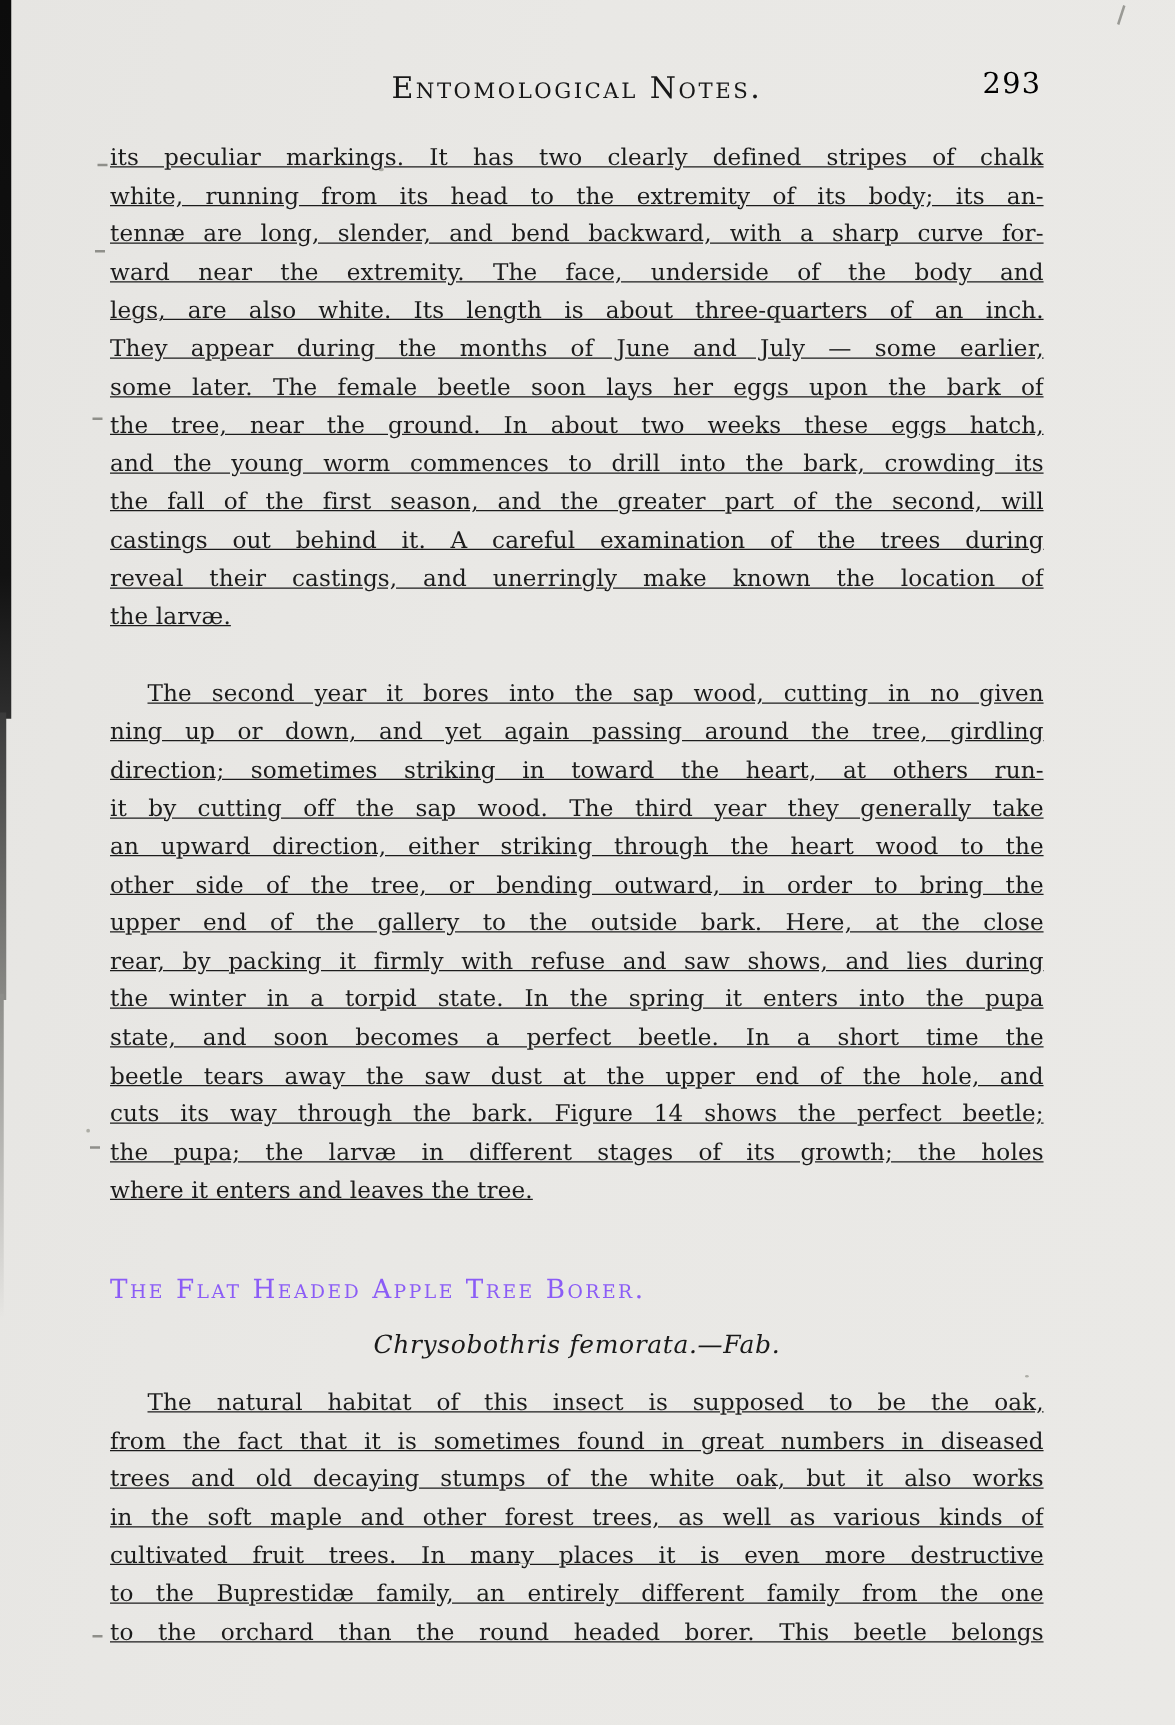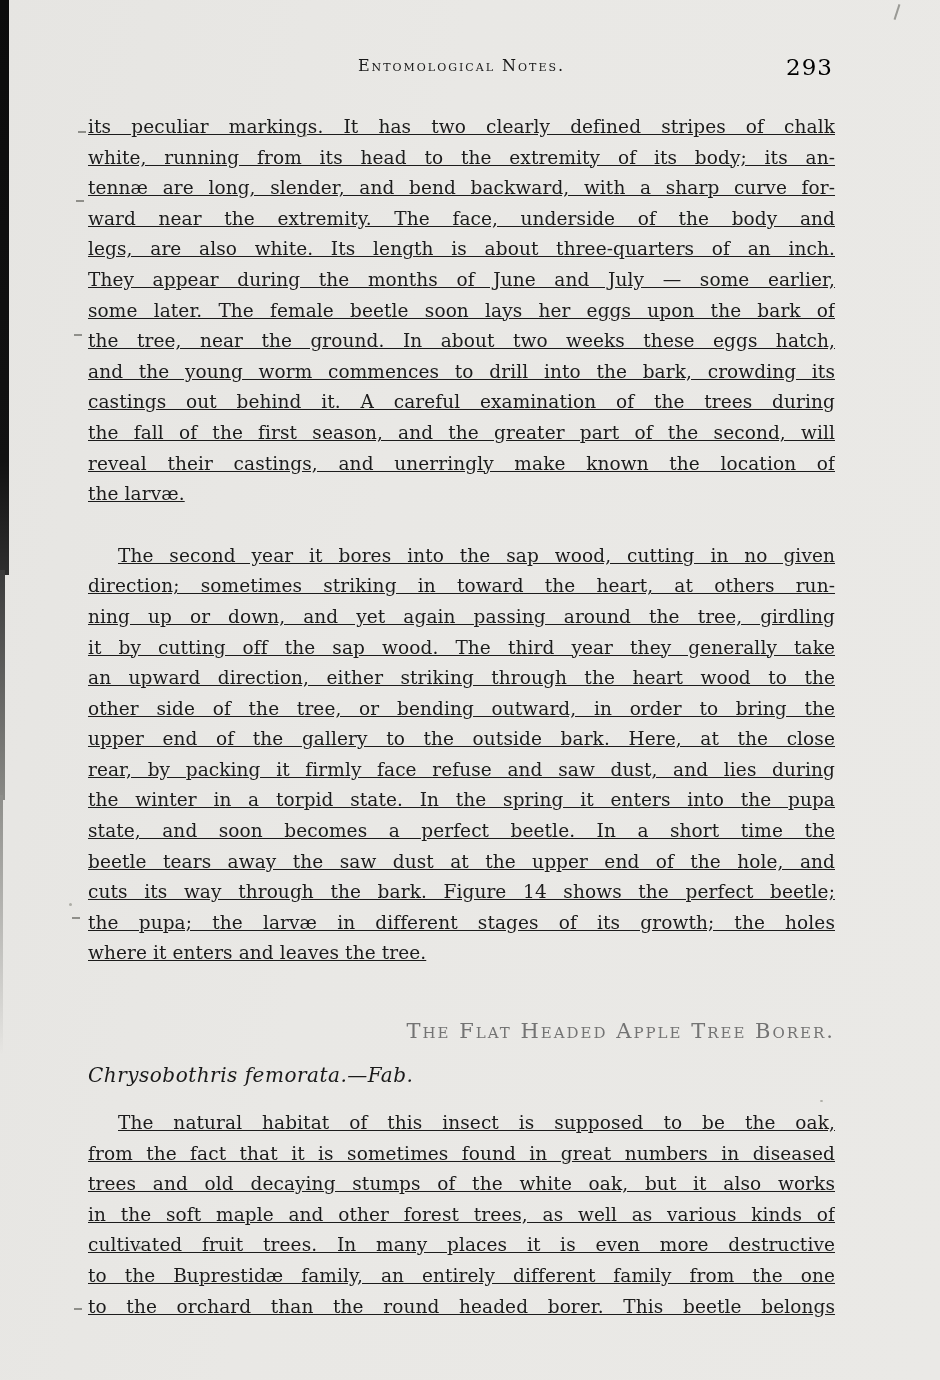--- a/index.html
+++ b/index.html
@@ -34,47 +34,47 @@
   .t3 { left: 74px; top: 334px; }
   .t4 { left: 72px; top: 917px; }
   .t5 { left: 74px; top: 1308px; }
 
   
   .running-head {
     position: absolute; left: 88px; top: 56px; width: 747px; height: 34px;
   }
   .running-title {
     position: absolute; left: 0; right: 0; text-align: center;
-    font-variant: small-caps; font-size: 16px; letter-spacing: 2px;
+    font-variant: small-caps; font-size: 24px; letter-spacing: 2px;
     color: #181818;
   }
   .page-number {
     position: absolute; right: 2px; top: -2px;
     font-size: 23px; letter-spacing: 1px; color: #000000;
   }
 
   
   .text-block { position: absolute; left: 88px; top: 112px; width: 747px; }
   .line {
     height: 30.6px; line-height: 30.6px;
     font-size: 18.5px; letter-spacing: 0.1px;
     text-align: justify; text-align-last: justify;
     overflow: hidden; white-space: normal; text-decoration: underline;
   }
   .first-indent { text-indent: 30px; margin-top: 31px; }
   .par-end { text-align-last: left; }
 
   .section-heading {
     margin-top: 46px; height: 32px; line-height: 32px;
-    text-align: right; font-variant: small-caps;
-    font-size: 21px; letter-spacing: 2px; color: #737373;
+    text-align: left; font-variant: small-caps;
+    font-size: 21px; letter-spacing: 2px; color: #8b5cf6;
   }
   .section-subtitle {
     margin-top: 13px; height: 30px; line-height: 30px;
-    font-style: italic;
+    text-align: center; font-style: italic;
     font-size: 20px; letter-spacing: 0.5px; color: #1a1a1a;
   }
   .p3 { margin-top: 18px; }
 </style>
 </head>
 <body>
 
 <div class="page">
 
   <div class="edge-band-top"></div>
@@ -101,33 +101,33 @@
 
     <div class="line">its peculiar markings. It has two clearly defined stripes of chalk</div>
     <div class="line">white, running from its head to the extremity of its body; its an-</div>
     <div class="line">tennæ are long, slender, and bend backward, with a sharp curve for-</div>
     <div class="line">ward near the extremity. The face, underside of the body and</div>
     <div class="line">legs, are also white. Its length is about three-quarters of an inch.</div>
     <div class="line">They appear during the months of June and July — some earlier,</div>
     <div class="line">some later. The female beetle soon lays her eggs upon the bark of</div>
     <div class="line">the tree, near the ground. In about two weeks these eggs hatch,</div>
     <div class="line">and the young worm commences to drill into the bark, crowding its</div>
+    <div class="line">the fall of the first season, and the greater part of the second, will</div>
     <div class="line">castings out behind it. A careful examination of the trees during</div>
-    <div class="line">the fall of the first season, and the greater part of the second, will</div>
     <div class="line">reveal their castings, and unerringly make known the location of</div>
     <div class="line par-end">the larvæ.</div>
 
     <div class="line first-indent">The second year it bores into the sap wood, cutting in no given</div>
+    <div class="line">ning up or down, and yet again passing around the tree, girdling</div>
     <div class="line">direction; sometimes striking in toward the heart, at others run-</div>
-    <div class="line">ning up or down, and yet again passing around the tree, girdling</div>
     <div class="line">it by cutting off the sap wood. The third year they generally take</div>
     <div class="line">an upward direction, either striking through the heart wood to the</div>
     <div class="line">other side of the tree, or bending outward, in order to bring the</div>
     <div class="line">upper end of the gallery to the outside bark. Here, at the close</div>
-    <div class="line">rear, by packing it firmly face refuse and saw dust, and lies during</div>
+    <div class="line">rear, by packing it firmly with refuse and saw shows, and lies during</div>
     <div class="line">the winter in a torpid state. In the spring it enters into the pupa</div>
     <div class="line">state, and soon becomes a perfect beetle. In a short time the</div>
     <div class="line">beetle tears away the saw dust at the upper end of the hole, and</div>
     <div class="line">cuts its way through the bark. Figure 14 shows the perfect beetle;</div>
     <div class="line">the pupa; the larvæ in different stages of its growth; the holes</div>
     <div class="line par-end">where it enters and leaves the tree.</div>
 
     <div class="section-heading">The Flat Headed Apple Tree Borer.</div>
     <div class="section-subtitle">Chrysobothris femorata.—Fab.</div>
 

